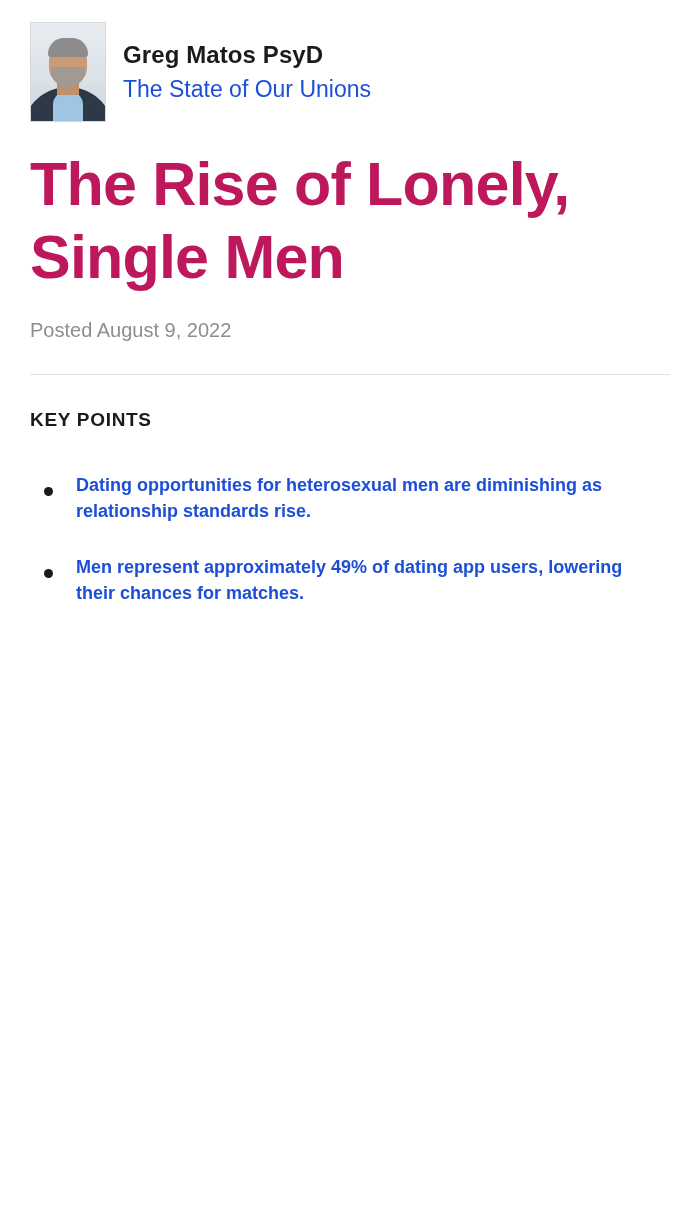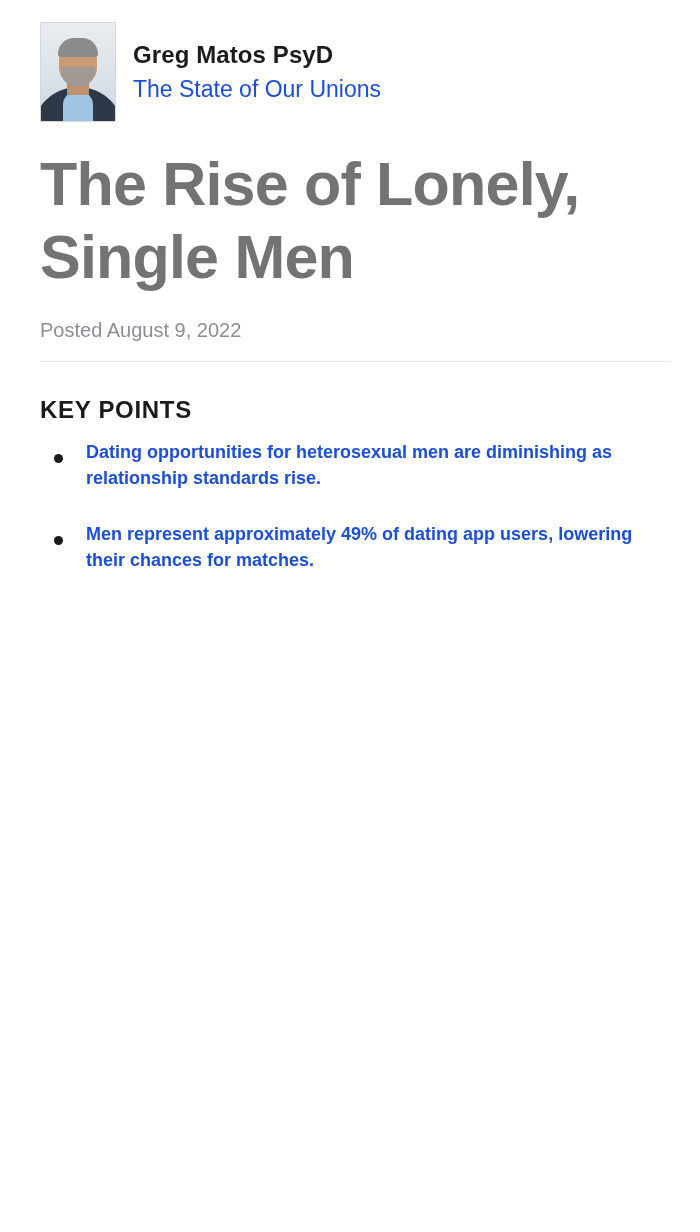--- a/index.html
+++ b/index.html
@@ -12,21 +12,21 @@
     width: 700px;
     min-height: 1232px;
     font-family: "Liberation Sans", sans-serif;
     color: #1a1a1a;
     -webkit-font-smoothing: antialiased;
   }
   .page {
     width: 700px;
     min-height: 1232px;
     background: #ffffff;
-    padding: 22px 30px 10px 40px;
+    padding: 22px 30px 10px 30px;
   }
 
   
   .author-row {
     display: flex;
     align-items: center;
     gap: 17px;
     margin-bottom: 26px;
   }
   .avatar {
@@ -115,50 +115,50 @@
     font-weight: 400;
     color: #1d4ed8;
   }
 
   
   .headline {
     font-size: 61px;
     line-height: 1.19;
     font-weight: 700;
     letter-spacing: -0.8px;
-    color: #737373;
+    color: #be185d;
     margin: 0 0 26px 0;
     max-width: 560px;
   }
   .deck {
     font-size: 33px;
     line-height: 1.38;
     font-weight: 400;
     color: #2b2f33;
     margin: 0 0 24px 0;
     max-width: 600px;
   }
   .posted {
     font-size: 20px;
     color: #8b8f93;
-    margin-bottom: 19px;
+    margin-bottom: 32px;
   }
   .rule {
     border: 0;
     border-top: 1px solid #e2e4e6;
     margin: 0 0 34px 0;
   }
 
   
   .keypoints-title {
-    font-size: 24px;
+    font-size: 19px;
     font-weight: 700;
     letter-spacing: .7px;
     color: #1b1b1b;
-    margin-bottom: 16px;
+    margin-bottom: 42px;
   }
   ul.keypoints {
     list-style: none;
     margin: 0;
     padding: 0 0 0 10px;
   }
   ul.keypoints li {
     position: relative;
     padding-left: 36px;
     margin-bottom: 31px;

